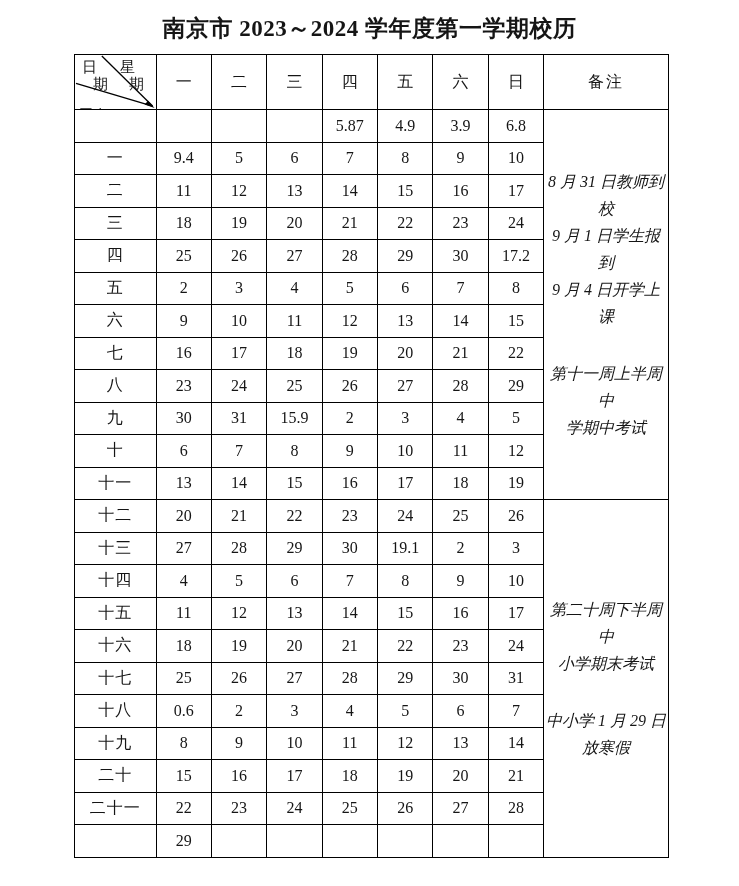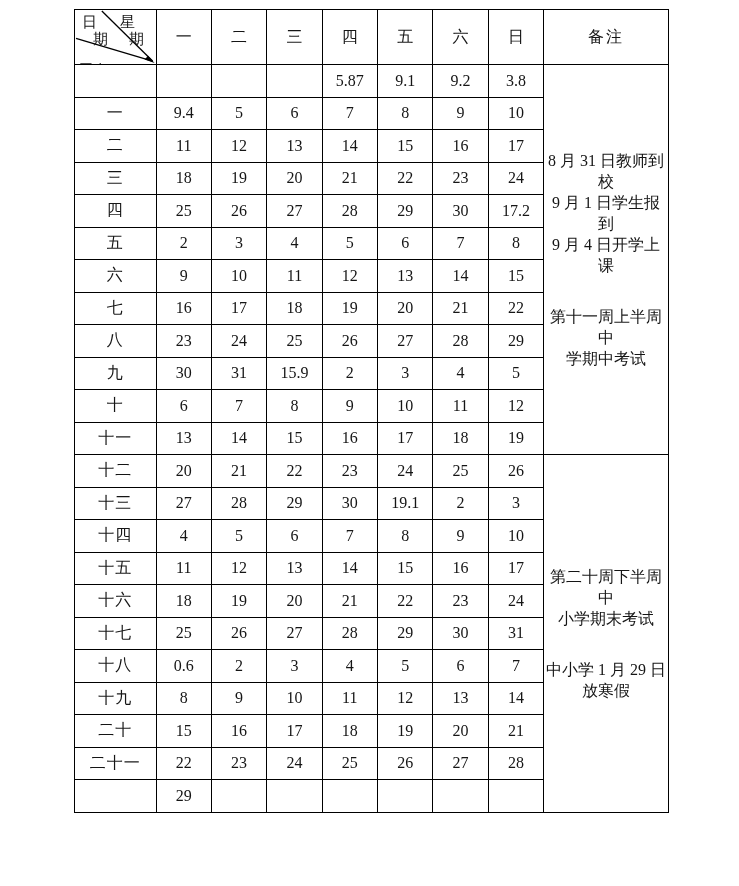--- a/index.html
+++ b/index.html
@@ -49,21 +49,22 @@
   th.remarks-header { font-size: 16px; letter-spacing: 2px; }
 
   td.week-label { font-size: 16px; letter-spacing: 1px; }
   td.day-cell { font-size: 16px; }
 
   td.remarks-cell {
     text-align: left;
     vertical-align: middle;
     padding: 0 4px 0 7px;
     font-size: 14.5px;
-    line-height: 21px;
+    line-height: 27px;
+    font-style: italic;
   }
   td.remarks-cell p { margin: 0; }
   td.remarks-cell p + p { margin-top: 30px; }
 
   
   th.corner { position: relative; padding: 0; }
   th.corner svg.diag {
     position: absolute; left: 0; top: 0;
     width: 100%; height: 100%;
     display: block;
@@ -74,20 +75,21 @@
   .w-date  .ch2 { padding-left: 11px; }
   .w-weekday { left: 45px; top: 4px; }
   .w-weekday .ch2 { padding-left: 9px; }
   .w-weekindex { left: 3px; top: 52px; font-size: 15px; }
 </style>
 </head>
 <body>
 
 <div class="page">
 
+  <h1 class="title">南京市 2023～2024 学年度第一学期校历</h1>
 
   <table class="calendar">
     <colgroup>
       <col class="c-week">
       <col class="c-day">
         <col class="c-day">
         <col class="c-day">
         <col class="c-day">
       <col class="c-day">
         <col class="c-day">
@@ -122,23 +124,23 @@
         <th class="remarks-header">备注</th>
       </tr>
     </thead>
     <tbody>
         <tr>
           <td class="week-label"></td>
           <td class="day-cell"></td>
           <td class="day-cell"></td>
           <td class="day-cell"></td>
           <td class="day-cell">5.87</td>
-          <td class="day-cell">9.1</td>
-          <td class="day-cell">9.2</td>
-          <td class="day-cell">3.8</td>
+          <td class="day-cell">4.9</td>
+          <td class="day-cell">3.9</td>
+          <td class="day-cell">6.8</td>
           <td class="remarks-cell" rowspan="12">
             <p>8 月 31 日教师到校<br>9 月 1 日学生报到<br>9 月 4 日开学上课</p>
             <p>第十一周上半周中<br>学期中考试</p>
           </td>
         </tr>
         <tr>
           <td class="week-label">一</td>
           <td class="day-cell">9.4</td>
           <td class="day-cell">5</td>
           <td class="day-cell">6</td>

